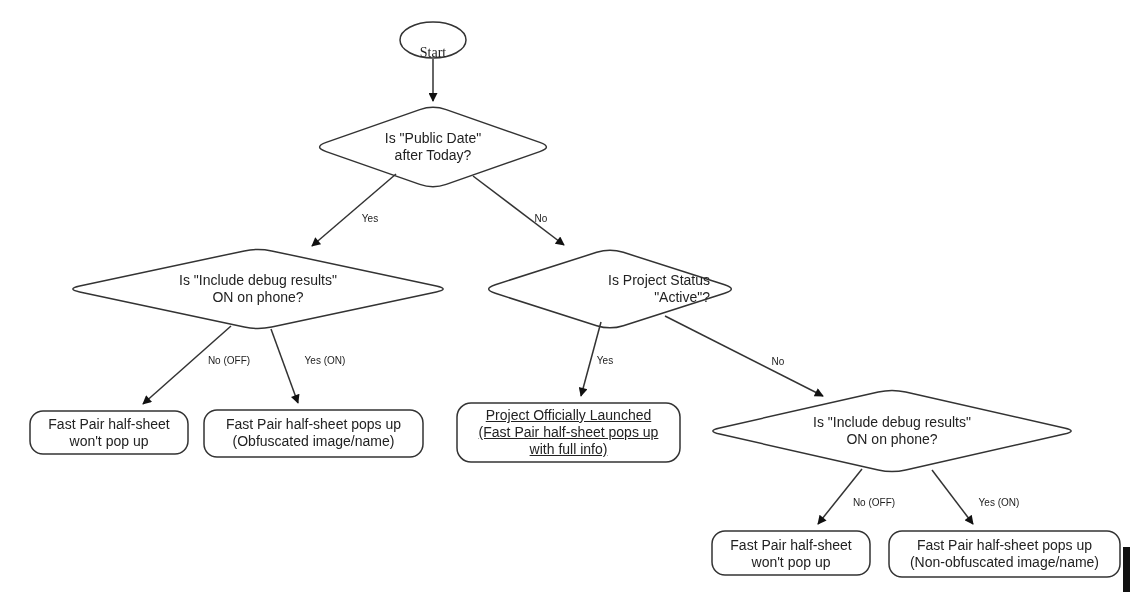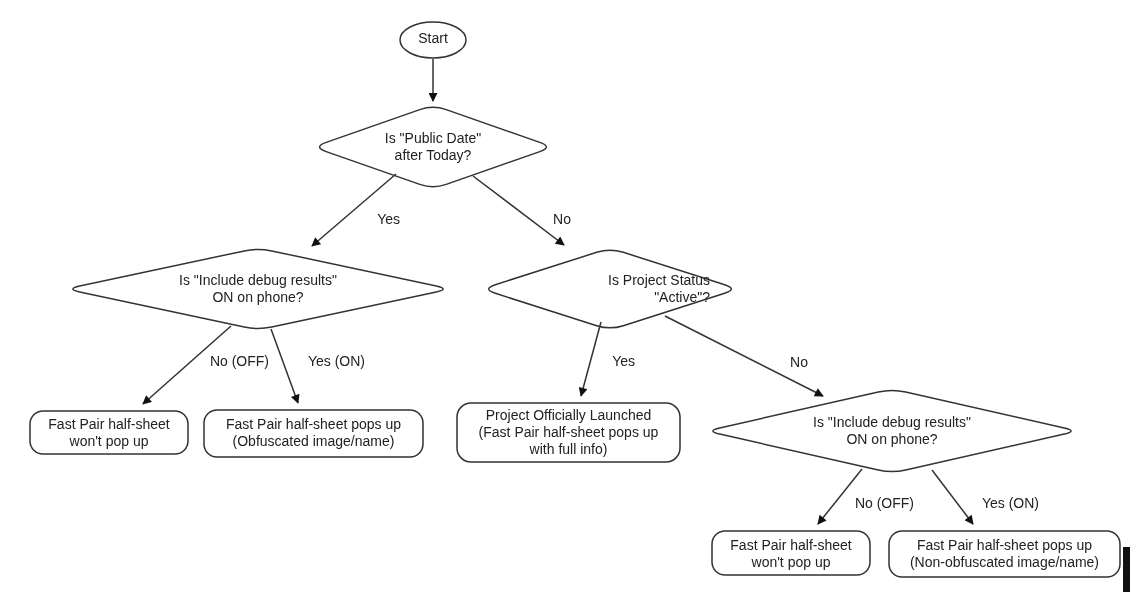--- a/index.html
+++ b/index.html
@@ -16,22 +16,22 @@
   .label {
     position: absolute;
     text-align: center;
     white-space: pre-line;
     font-size: 14px;
     line-height: 17px;
     color: #222222;
   }
   .edge-label {
     position: absolute;
-    text-align: right;
-    font-size: 14px;
+    text-align: center;
+    font-size: 10px;
     line-height: 16px;
     color: #222222;
   }
   .cursor-bar {
     position: absolute;
     left: 1123px; top: 547px;
     width: 7px; height: 45px;
     background: #111111;
   }
 </style>
@@ -67,41 +67,41 @@
     <line x1="396" y1="174" x2="312" y2="246" stroke="#333333" stroke-width="1.5" marker-end="url(#arrow)"></line>
     <line x1="473" y1="176" x2="564" y2="245" stroke="#333333" stroke-width="1.5" marker-end="url(#arrow)"></line>
     <line x1="231" y1="326" x2="143" y2="404" stroke="#333333" stroke-width="1.5" marker-end="url(#arrow)"></line>
     <line x1="271" y1="329" x2="298" y2="403" stroke="#333333" stroke-width="1.5" marker-end="url(#arrow)"></line>
     <line x1="601" y1="322" x2="581" y2="396" stroke="#333333" stroke-width="1.5" marker-end="url(#arrow)"></line>
     <line x1="665" y1="316" x2="823" y2="396" stroke="#333333" stroke-width="1.5" marker-end="url(#arrow)"></line>
     <line x1="862" y1="469" x2="818" y2="524" stroke="#333333" stroke-width="1.5" marker-end="url(#arrow)"></line>
     <line x1="932" y1="470" x2="973" y2="524" stroke="#333333" stroke-width="1.5" marker-end="url(#arrow)"></line>
   </svg>
 
-  <div class="label" style="left:393px; top:30px; width:80px;">Start</div>
+  <div class="label" style="left:393px; top:44px; width:80px;font-family:Liberation Serif, serif;">Start</div>
 
   <div class="label" style="left:333px; top:130px; width:200px;">Is "Public Date"
 after Today?</div>
 
   <div class="label" style="left:138px; top:272px; width:240px;">Is "Include debug results"
 ON on phone?</div>
 
   <div class="label" style="left:510px; top:272px; width:200px;text-align:right;">Is Project Status
 "Active"?</div>
 
   <div class="label" style="left:772px; top:414px; width:240px;">Is "Include debug results"
 ON on phone?</div>
 
   <div class="label" style="left:30px; top:416px; width:158px;">Fast Pair half-sheet
 won't pop up</div>
 
   <div class="label" style="left:204px; top:416px; width:219px;">Fast Pair half-sheet pops up
 (Obfuscated image/name)</div>
 
-  <div class="label" style="left:457px; top:407px; width:223px;">Project Officially Launched
+  <div class="label" style="left:457px; top:407px; width:223px;text-decoration:underline;">Project Officially Launched
 (Fast Pair half-sheet pops up
 with full info)</div>
 
   <div class="label" style="left:712px; top:537px; width:158px;">Fast Pair half-sheet
 won't pop up</div>
 
   <div class="label" style="left:889px; top:537px; width:231px;">Fast Pair half-sheet pops up
 (Non-obfuscated image/name)</div>
 
   <div class="edge-label" style="left:340px; top:211px; width:60px;">Yes</div>

